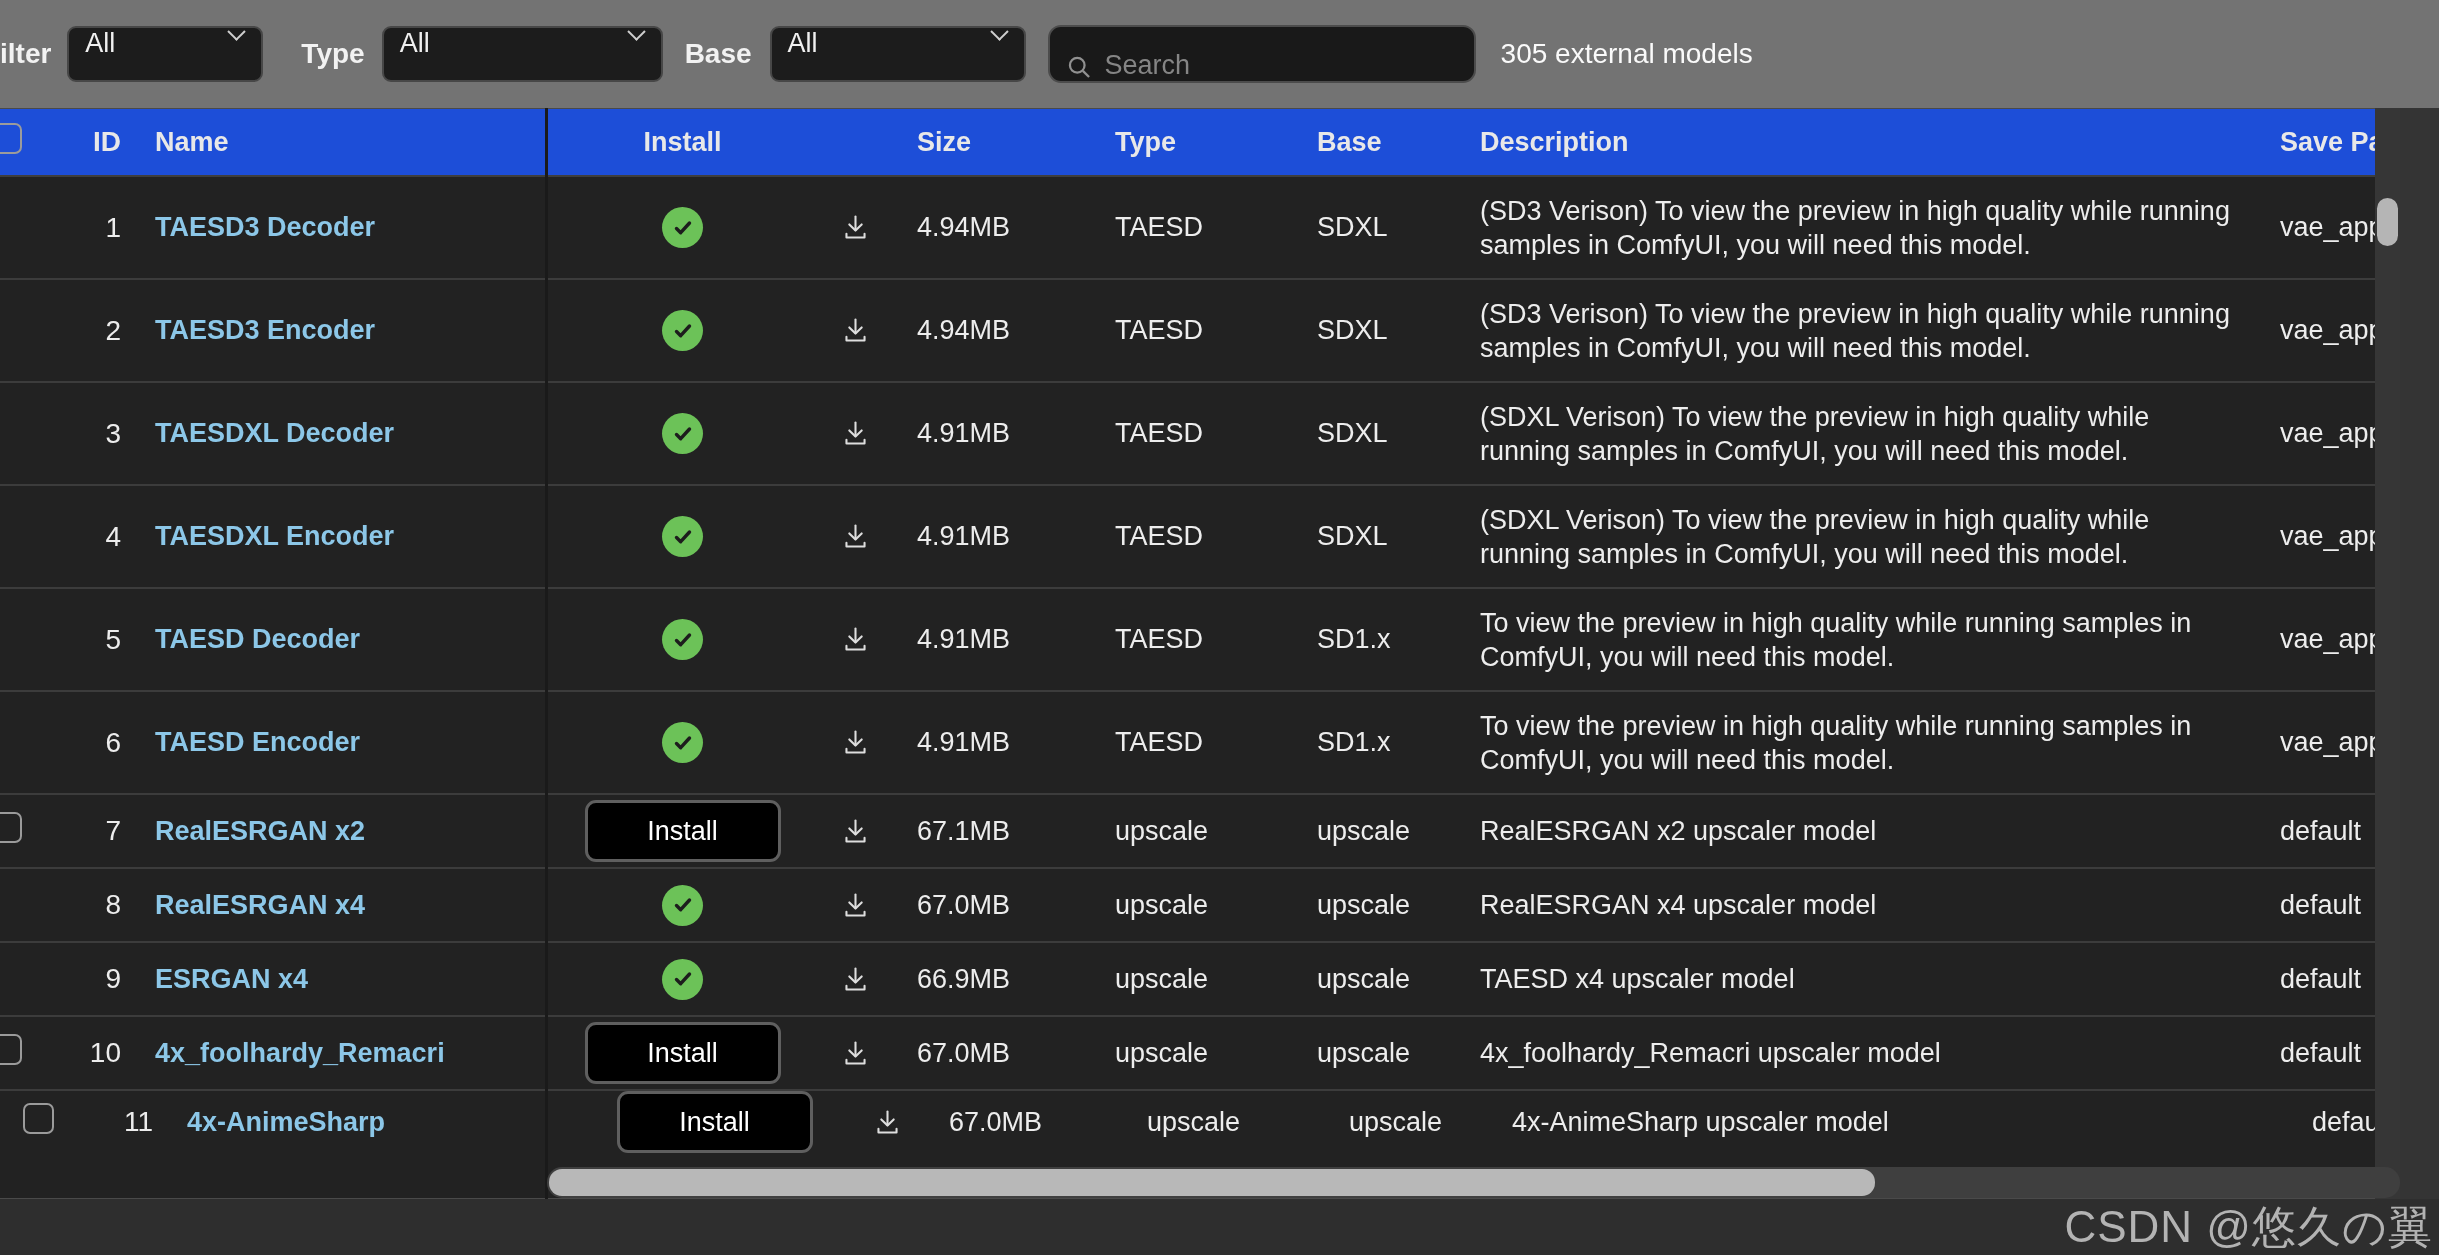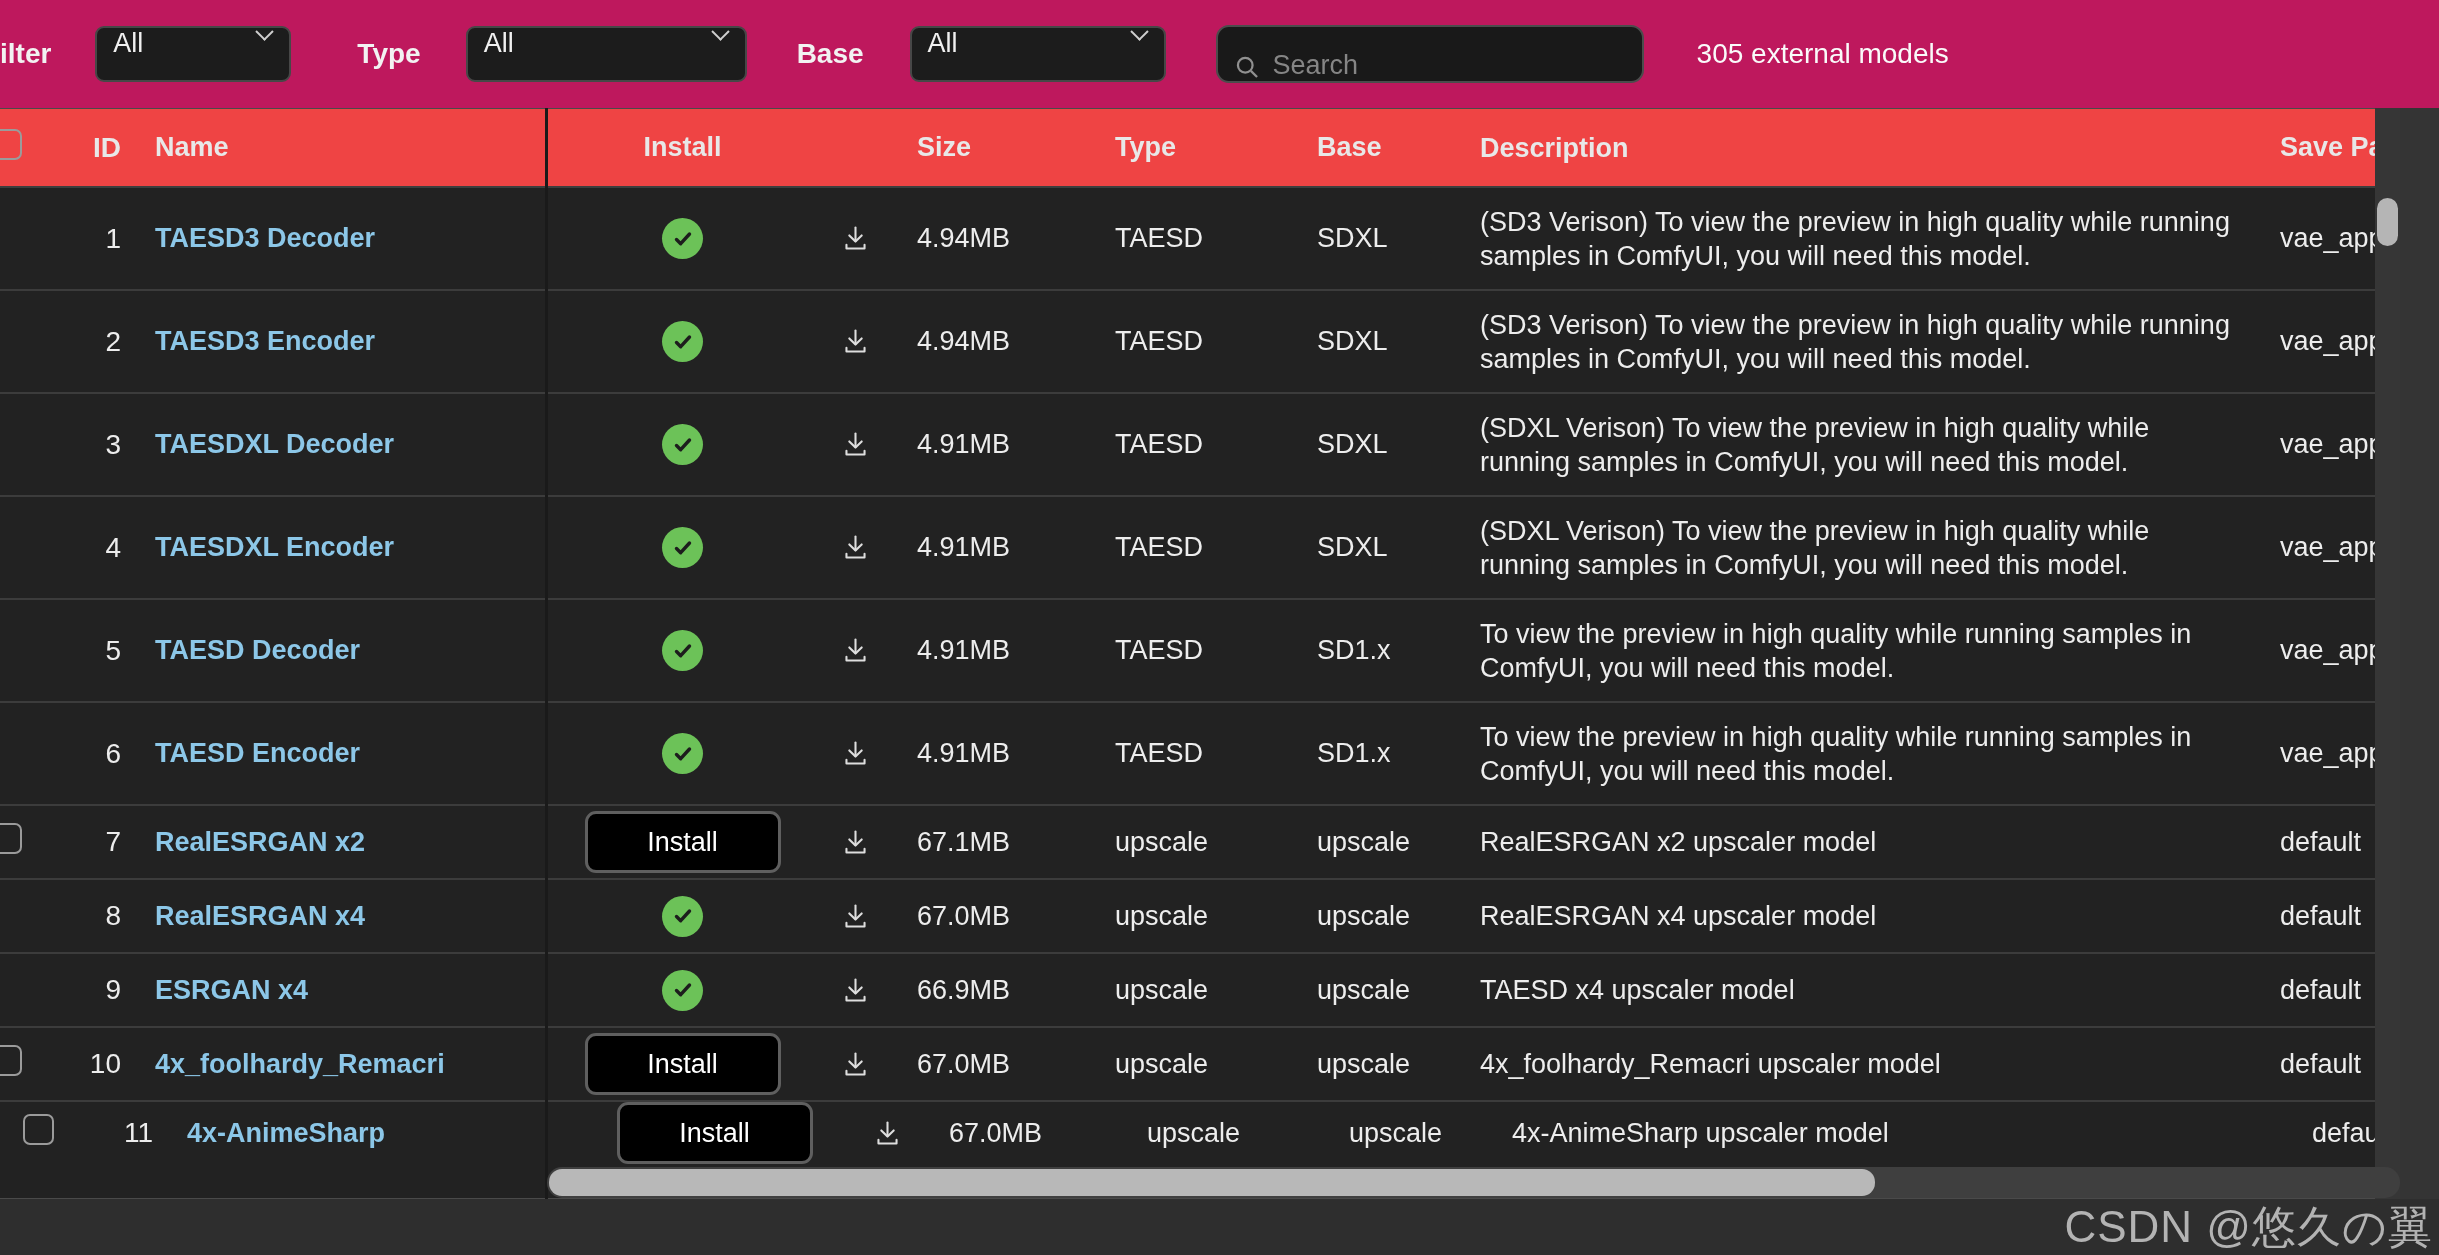--- a/index.html
+++ b/index.html
@@ -2,40 +2,40 @@
 <html><head>
 <meta charset="utf-8">
 <style>
   * { margin:0; padding:0; box-sizing:border-box; }
   html,body { width:2439px; height:1255px; overflow:hidden; background:#343434;
               font-family:"Liberation Sans","DejaVu Sans",sans-serif; }
   .screen { position:relative; width:2439px; height:1255px; background:#343434; }
 
   
   .topbar { position:absolute; left:0; top:0; width:2439px; height:108px;
-            background:#be185d; display:flex; align-items:center;gap:28px; }
+            background:#737373; display:flex; align-items:center; }
   .tb-label { color:#f2f2f2; font-size:28px; font-weight:600; white-space:nowrap; }
   .select { height:56px; background:#1c1c1c; border:2px solid #474747; border-radius:9px;
             display:flex; justify-content:space-between;
             padding:0 18px 0 16px; color:#f0f0f0; font-size:27px; cursor:pointer; }
   .chev { width:13px; height:13px; border-right:2.5px solid #cfcfcf; border-bottom:2.5px solid #cfcfcf;
           transform:rotate(45deg) translate(-2px,-2px); margin-left:12px; }
   .search { height:58px; width:428px; background:#191919; border:2px solid #4c4c4c;
             border-radius:13px; display:flex; align-items:flex-end; padding:0 16px; }
   .search .ph { color:#858585; font-size:27px; margin-left:12px; }
   .count { color:#fafafa; font-size:28px; white-space:nowrap; }
 
   
   .tablewrap { position:absolute; left:0; top:108px; width:2400px; height:1091px;
                background:#222222; overflow:hidden; border-top:1px solid #4a4a4a;
                border-bottom:1px solid #4a4a4a; }
   .grid { display:grid;
           grid-template-columns:40px 83px 422px 275px 70px 200px 202px 163px 800px 145px;
           align-items:center; }
-  .thead { height:79px; background:#ef4444; border-bottom:2px solid #3e3e3e;
+  .thead { height:68px; background:#1d4ed8; border-bottom:2px solid #3e3e3e;
            color:#e8e8e8; font-size:27px; font-weight:700; }
   .row { background:#222222; border-bottom:2px solid #3c3c3c; color:#ededed; font-size:27px; }
   .row.tall { height:103px; }
   .row.short { height:74px; }
   .row.last { height:62px; border-bottom:none;padding-left:32px; }
   .c-id   { text-align:right; padding-right:2px; font-size:28px; }
   .c-name { padding-left:32px; font-weight:700; color:#8cc7e8; white-space:nowrap; overflow:hidden; }
   .c-install { display:flex; justify-content:center; align-items:center; }
   .c-dl  { display:flex; justify-content:center; align-items:center; }
   .c-size { padding-left:27px; white-space:nowrap; }

